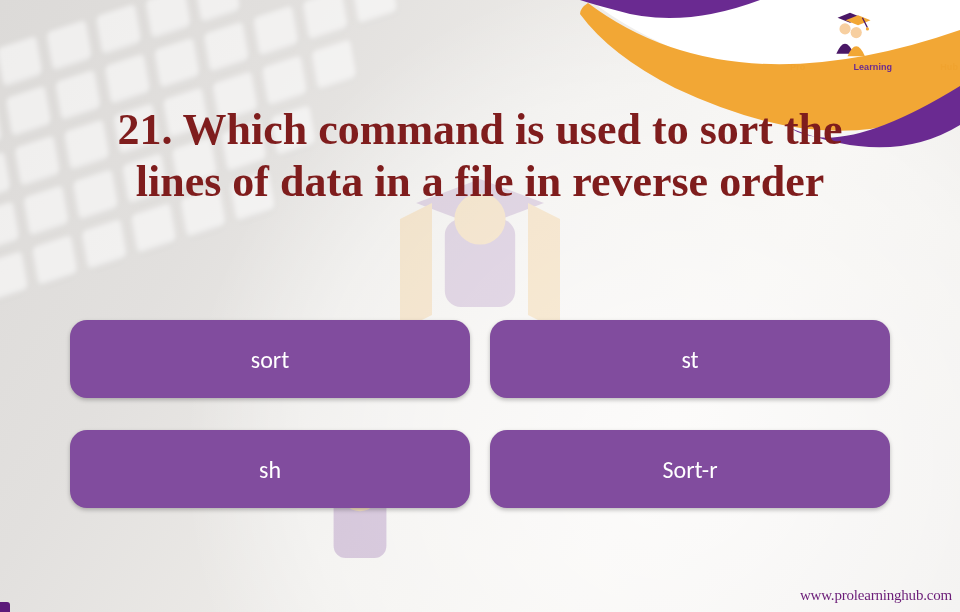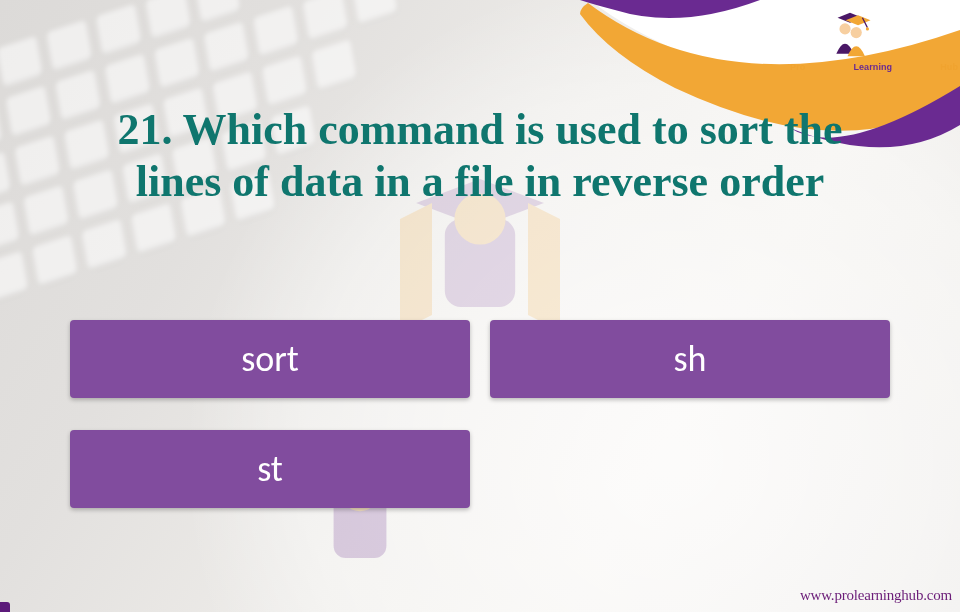--- a/index.html
+++ b/index.html
@@ -95,21 +95,21 @@
   .logo-corner .txt span { color: #f0a32f; margin-left: 48px; }
 
   
   .question {
     position: absolute;
     left: 50%;
     top: 104px;
     transform: translateX(-50%);
     width: 760px;
     text-align: center;
-    color: #0f766e;
+    color: #7f1d1d;
     font-size: 44px;
     font-weight: 700;
     line-height: 1.18;
     z-index: 2;
   }
 
   
   .answers {
     position: absolute;
     left: 70px;
@@ -118,27 +118,27 @@
     display: grid;
     grid-template-columns: 1fr 1fr;
     grid-template-rows: 78px 78px;
     column-gap: 20px;
     row-gap: 32px;
     z-index: 2;
   }
   .answer {
     background: #814c9e;
     color: #fff;
-    border-radius: 4px;
+    border-radius: 17px;
     box-shadow: 0 2px 4px rgba(0,0,0,0.25);
     display: flex;
     align-items: center;
     justify-content: center;
     font-family: Calibri, Arial, sans-serif;
-    font-size: 36px;
+    font-size: 24px;
     cursor: pointer;
     user-select: none;
   }
 
   
   .footer-url {
     position: absolute;
     right: 8px;
     bottom: 8px;
     font-family: "Times New Roman", Times, serif;
@@ -259,22 +259,25 @@
   </div>
 </div>
 
 <div class="question">21. Which command is used to sort the lines of data in a file in reverse order</div>
 
 <div class="answers">
   <div class="answer">
     <span>sort</span>
   </div>
   <div class="answer">
+    <span>st</span>
+  </div>
+  <div class="answer">
     <span>sh</span>
   </div>
   <div class="answer">
-    <span>st</span>
+    <span>Sort-r</span>
   </div>
 </div>
 
 <div class="footer-url">www.prolearninghub.com</div>
 
 <div class="bl-corner"></div>
 
 </body></html>

